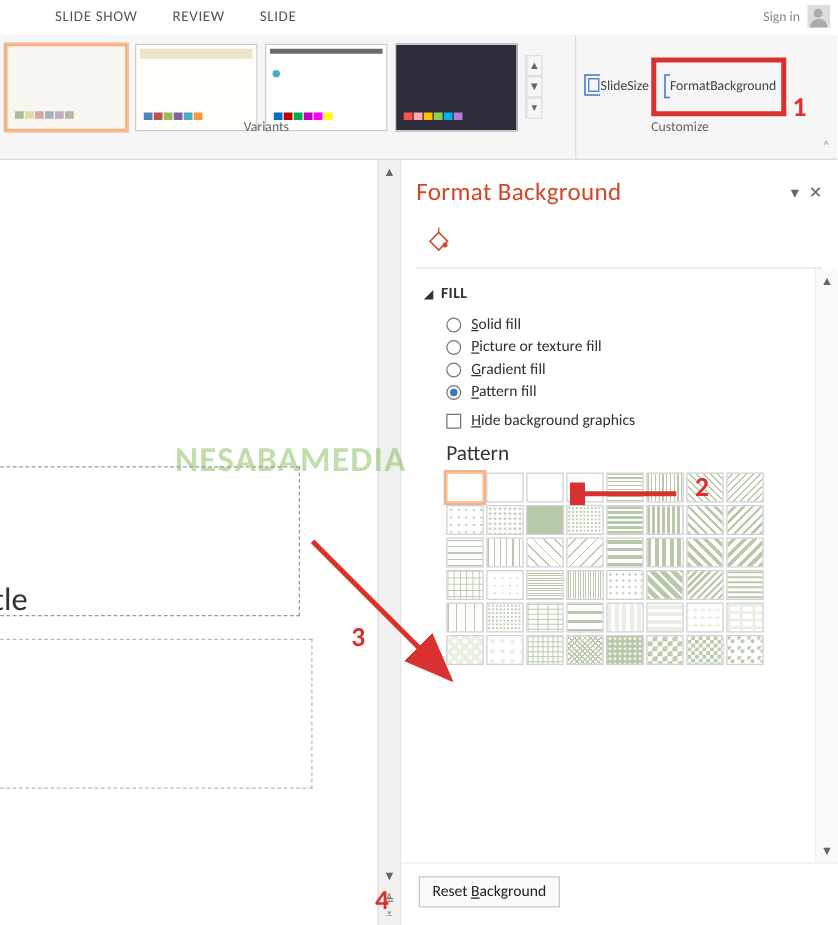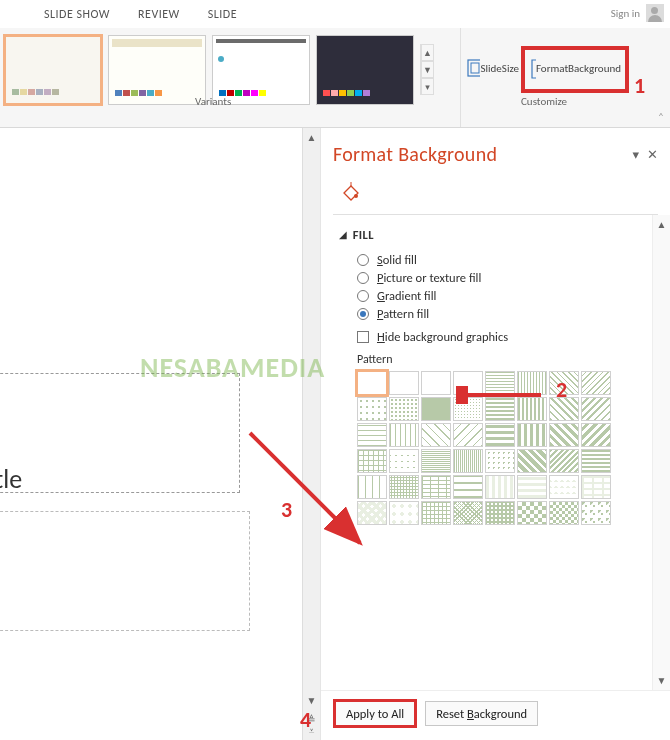--- a/index.html
+++ b/index.html
@@ -90,21 +90,21 @@
 .pane-body { flex:1; overflow:hidden; position:relative; padding:12px 6px 0 18px; font-size:12.5px; color:#313131; }
 .section-head { display:flex; align-items:center; gap:6px; color:#333; margin-bottom:10px; cursor:pointer;}
 .section-head .tri{font-size:10px;}
 .section-head .lbl{font-weight:bold; letter-spacing:0.4px;}
 .radio-row{ display:flex; align-items:center; gap:8px; margin:3px 0 3px 18px;}
 .radio{ width:12px; height:12px; border:1px solid #777; border-radius:50%; display:inline-flex; align-items:center; justify-content:center;}
 .radio.checked::after{content:"";width:6px;height:6px;border-radius:50%;background:#3b78bd;}
 .underline-first::first-letter{text-decoration:underline;}
 .checkbox-row{display:flex;align-items:center;gap:8px;margin:8px 0 6px 18px;}
 .checkbox{width:12px;height:12px;border:1px solid #777;}
-.pattern-label{ margin:8px 0 5px 18px; font-size:12px; color:#333;}
+.pattern-label{ margin:8px 0 5px 18px; font-size:17px; color:#333;}
 .swatch-grid{ margin-left:18px; display:grid; grid-template-columns: repeat(8, 30px); grid-auto-rows: 24px; gap:2px; }
 .swatch{ border:1px solid #d0d0d0; background:#fff; cursor:pointer;}
 .swatch.sel{ outline:2px solid #f4b183; border-color:#f4b183;}
 .pane-scroll{position:absolute;right:0;top:0;bottom:0;width:18px;background:#f9f9f9;border-left:1px solid #eee;display:flex;flex-direction:column;align-items:center;}
 .pane-scroll .up,.pane-scroll .down{font-size:10px;color:#666;padding:3px 0;}
 .pane-scroll .track{flex:1;}
 .pane-footer{ padding:10px 14px 14px; border-top:1px solid #eee; display:flex; gap:10px; }
 .btn{ font-size:12.5px; padding:4px 10px; border:1px solid #c7c7c7; background:#fafafa; cursor:pointer; color:#222;}
 .btn.hl{ outline:3px solid #d93030; outline-offset:-1px;}
 
@@ -371,21 +371,20 @@
       </div>
 
       <div class="pane-scroll">
         <span class="up">▲</span>
         <div class="track"></div>
         <span class="down">▼</span>
       </div>
     </div>
 
     <div class="pane-footer">
-      <button class="btn hl">Apply to All</button>
       <button class="btn"><span>Reset <span style="text-decoration:underline">B</span>ackground</span></button>
     </div>
   </div>
 </div>
 
 <div class="anno" style="left:634px;top:72px;">1</div>
 <div class="anno" style="left:556px;top:376px;">2</div>
 <div class="anno" style="left:281px;top:496px;">3</div>
 <div class="anno" style="left:300px;top:706px;">4</div>
 

